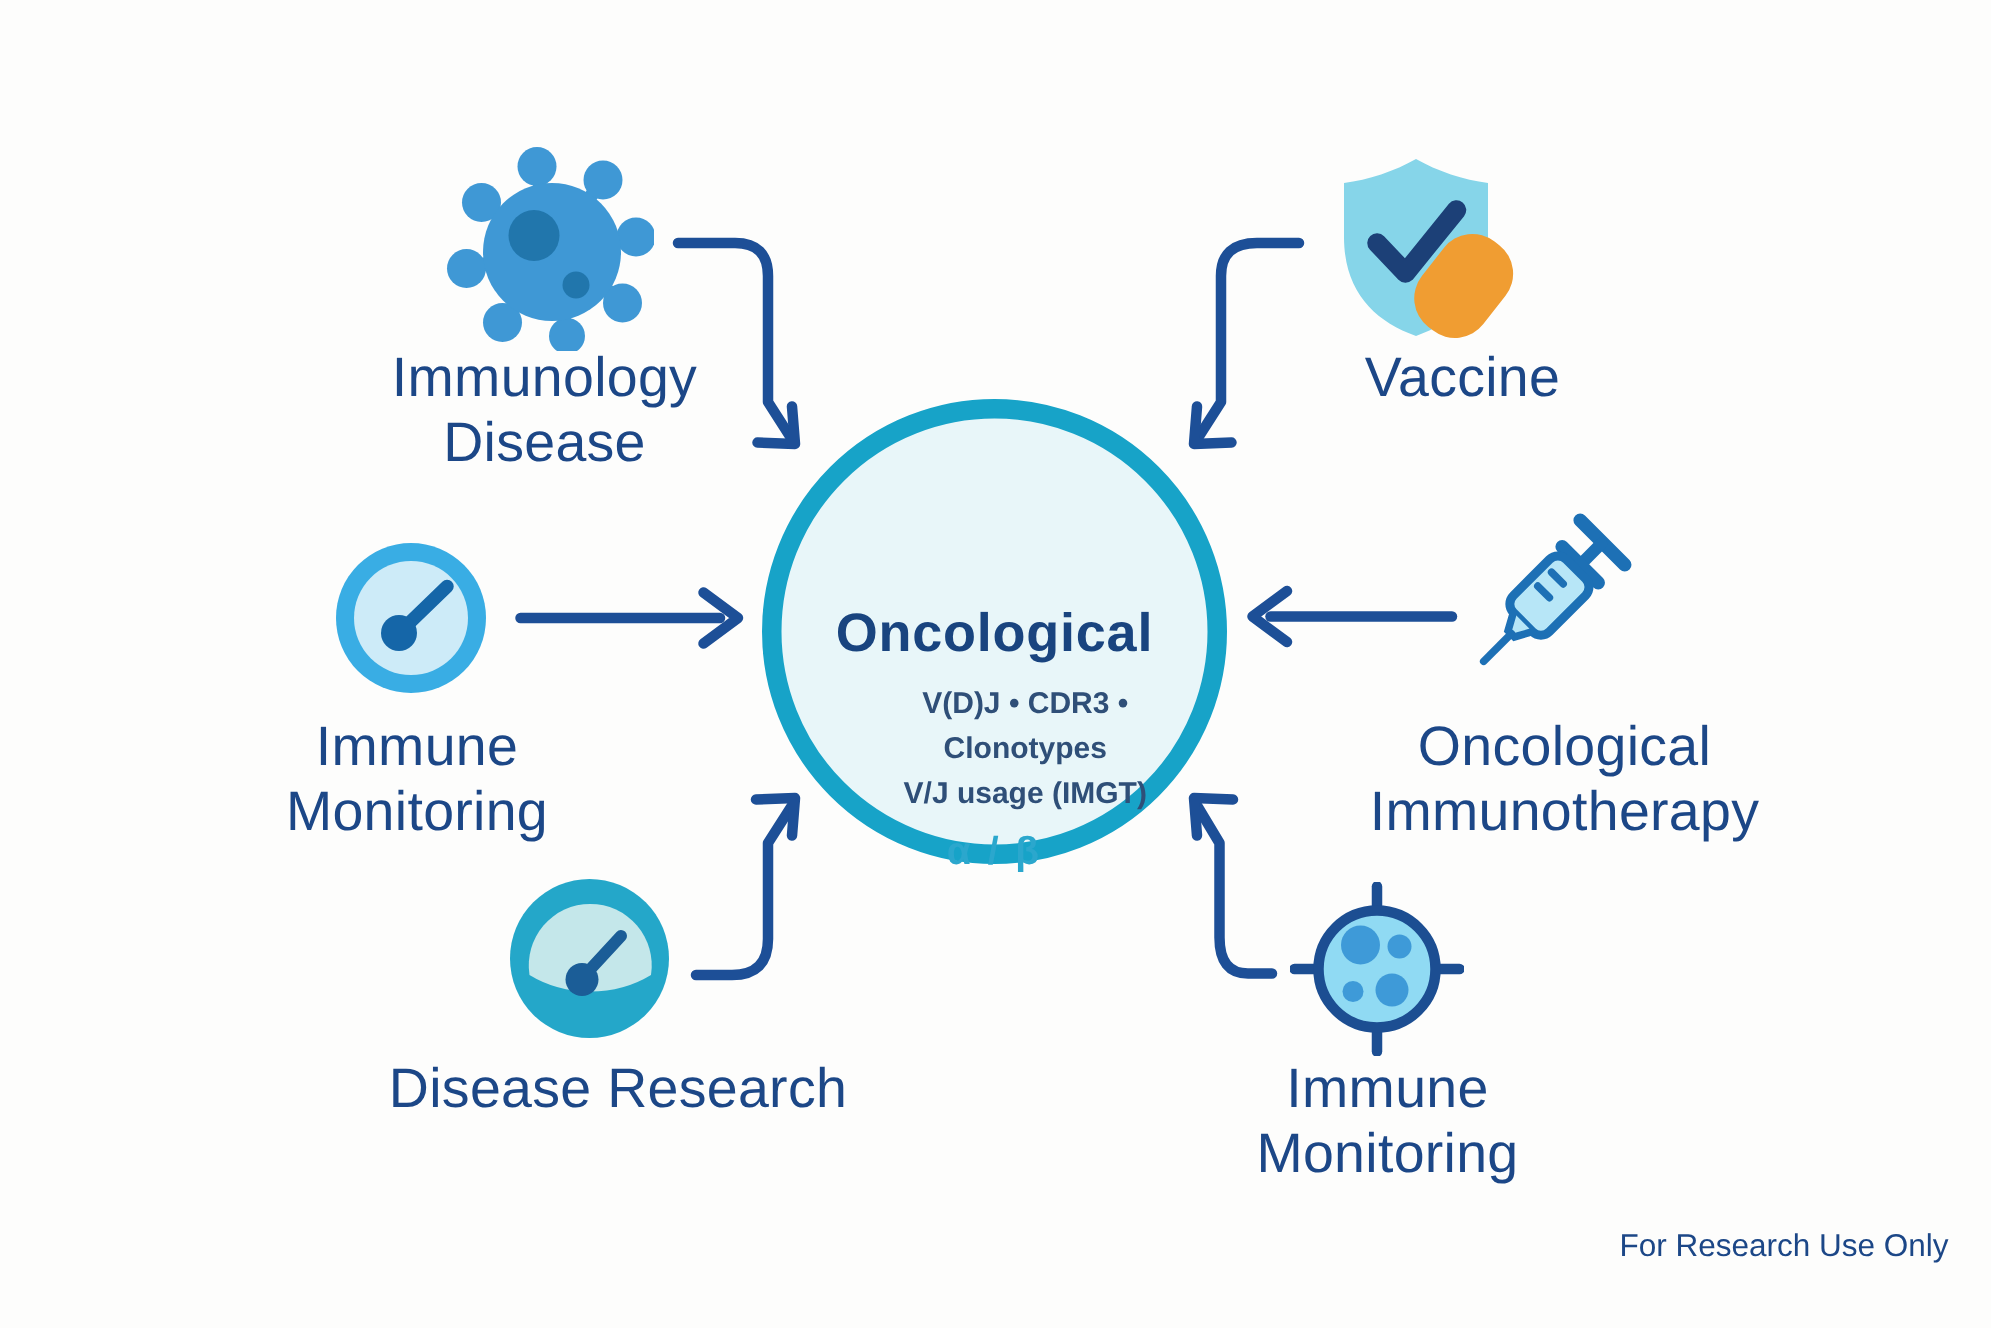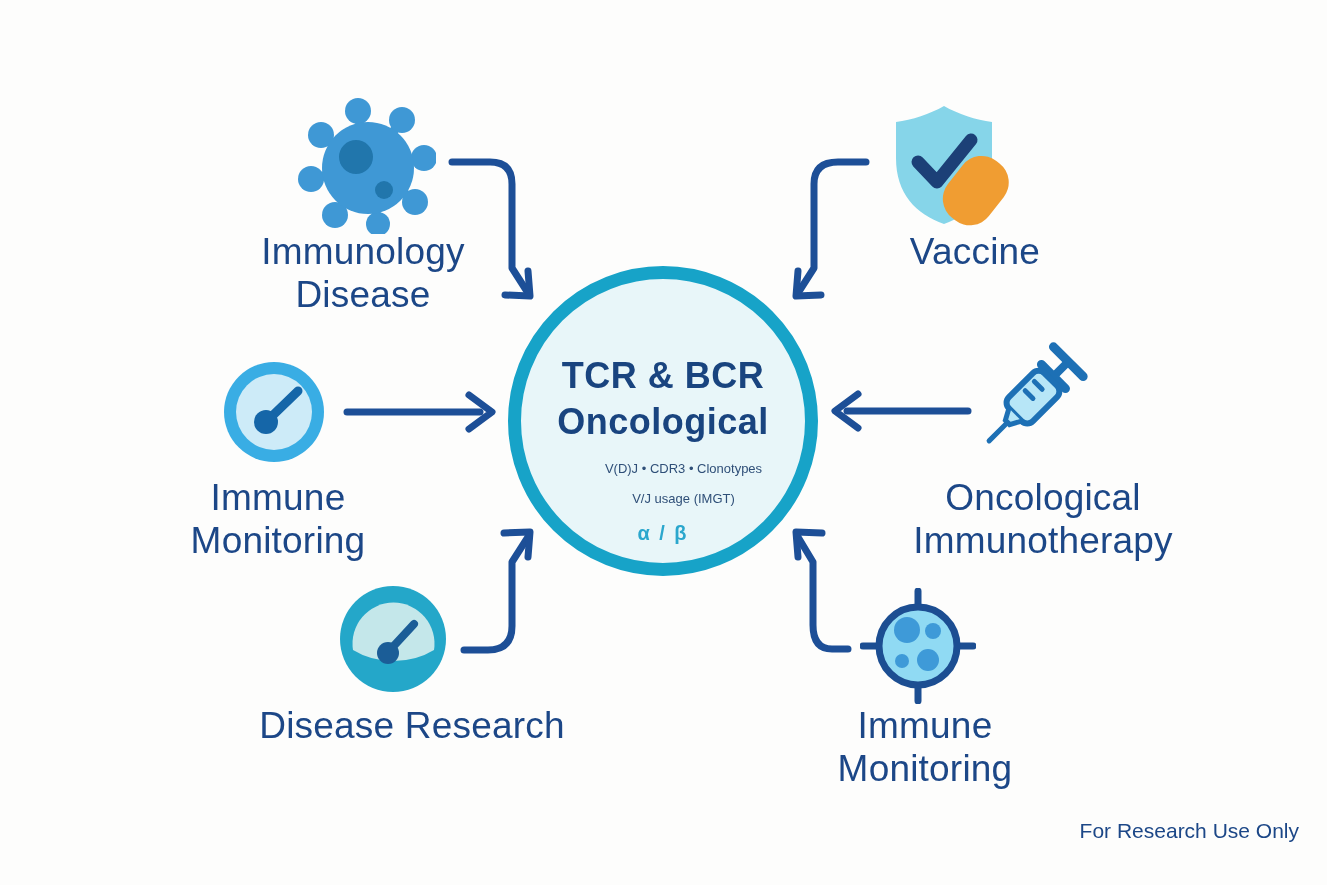--- a/index.html
+++ b/index.html
@@ -7,22 +7,22 @@
        font-family:"Liberation Sans","DejaVu Sans",sans-serif;}
   .canvas{position:relative;width:1327px;height:885px;background:#fdfdfc;}
   .arrows{position:absolute;left:0;top:0;width:1327px;height:885px;pointer-events:none;}
   .arrows path{stroke:#1d4f97;stroke-width:7;fill:none;stroke-linecap:round;stroke-linejoin:round;}
 
   .center-circle{position:absolute;left:508px;top:266px;width:310px;height:310px;
       box-sizing:border-box;border:13px solid #17a3c8;border-radius:50%;
       background:#e8f6f9;display:flex;flex-direction:column;align-items:center;
       padding-top:74px;text-align:center;}
   .center-title{font-size:36px;line-height:46px;font-weight:700;color:#19447f;letter-spacing:.5px;}
-  .center-sub{margin-top:9px;font-size:13px;line-height:30px;font-weight:400;color:#2f4f78;margin-left:41px;}
-  .center-chains{margin-top:8px;font-size:20px;font-weight:600;color:#2ba7cd;letter-spacing:2px;}
+  .center-sub{margin-top:9px;font-size:20px;line-height:30px;font-weight:700;color:#2f4f78;margin-left:41px;}
+  .center-chains{margin-top:8px;font-size:26px;font-weight:600;color:#2ba7cd;letter-spacing:2px;}
 
   .node-label{position:absolute;text-align:center;font-weight:400;color:#1c4787;
       font-size:37px;line-height:43px;letter-spacing:.2px;}
   .node-label span{display:block;}
   .icon{position:absolute;}
   .footer{position:absolute;right:28px;top:819px;font-size:21px;font-weight:500;color:#1c4787;}
 </style>
 </head>
 <body>
 
@@ -50,21 +50,21 @@
       <path d="M504 533 L530 532 L528 557"></path>
     </g>
     <g>
       <path d="M848 649 H832 Q813 649 813 625 V562 L798 537"></path>
       <path d="M822 533 L796 532 L798 557"></path>
     </g>
   </svg>
 
   <div class="center-circle">
     <div class="center-title">
-      <span>TCR &amp; BCR</span><br>
+      <br>
       <span>Oncological</span>
     </div>
     <div class="center-sub">
       <span style="display:block">V(D)J • CDR3 • Clonotypes</span>
       <span style="display:block">V/J usage (IMGT)</span>
     </div>
     <div class="center-chains">α / β</div>
   </div>
 
   <svg class="icon" style="left:296px;top:94px" width="140" height="140" viewBox="0 0 140 140">

